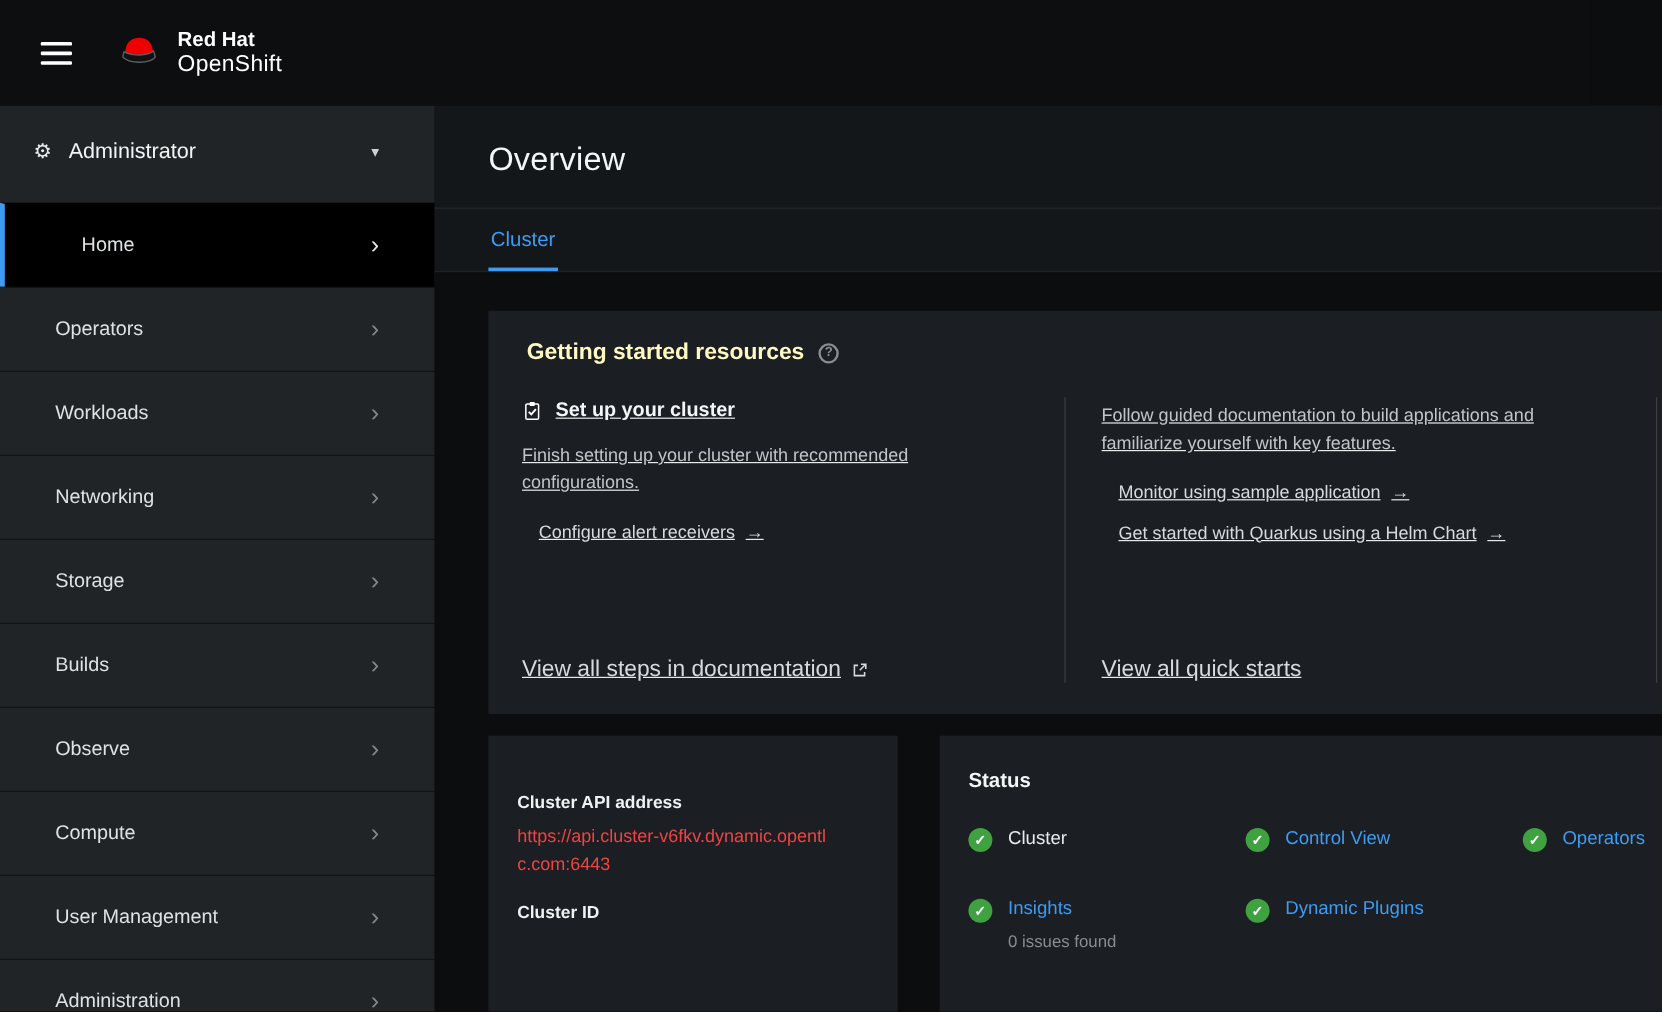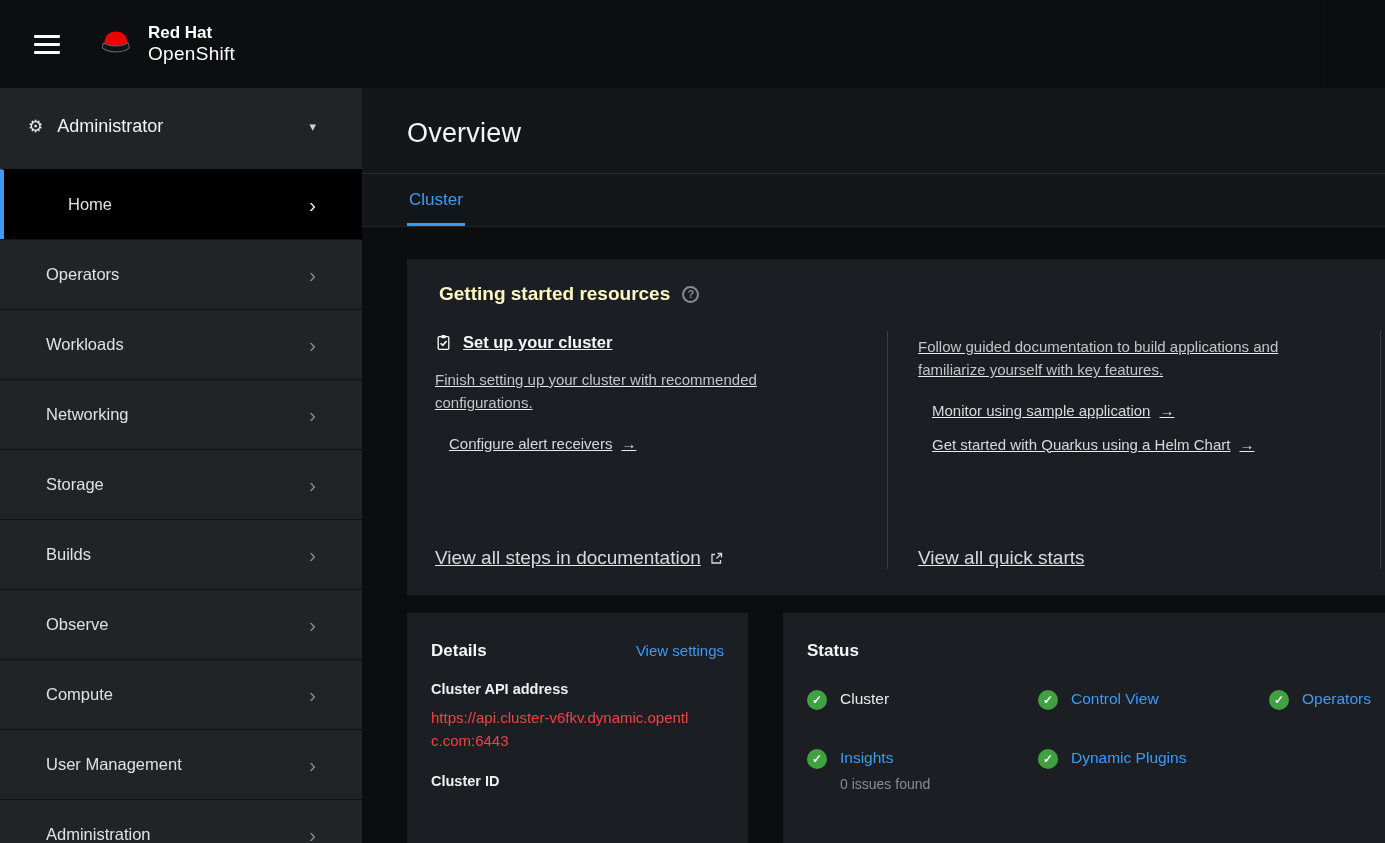--- a/index.html
+++ b/index.html
@@ -281,24 +281,20 @@
           </a>
         </div>
 
         <div class="gs-col filler"></div>
       </div>
     </section>
 
     <div class="cards-row">
 
       <section class="card details-card">
-        <div class="card-head">
-          <h2>Details</h2>
-          <a class="link">View settings</a>
-        </div>
         <dl>
           <dt>Cluster API address</dt>
           <dd>https://api.cluster-v6fkv.dynamic.opentlc.com:6443</dd>
           <dt>Cluster ID</dt>
           <dd></dd>
         </dl>
       </section>
 
       <section class="card status-card">
         <div class="card-head">

